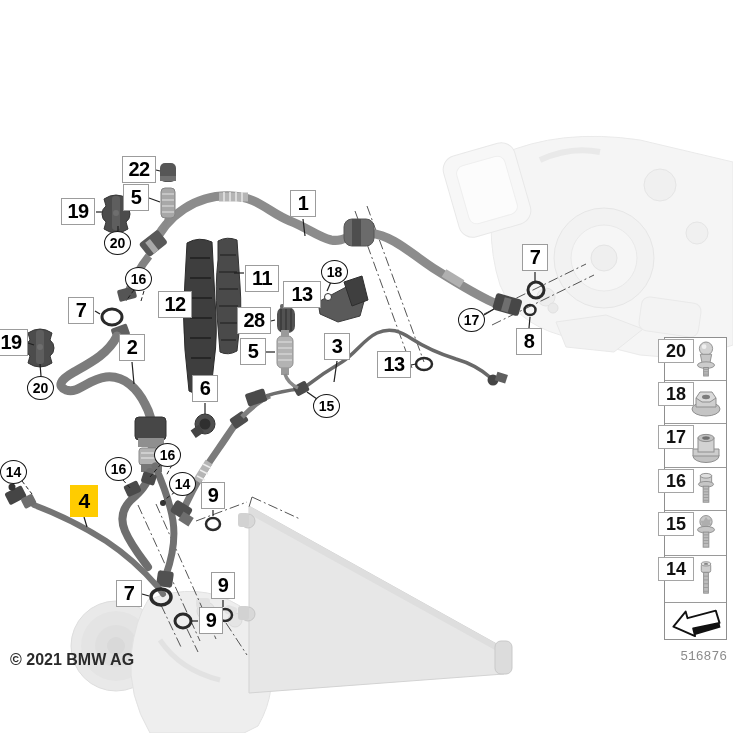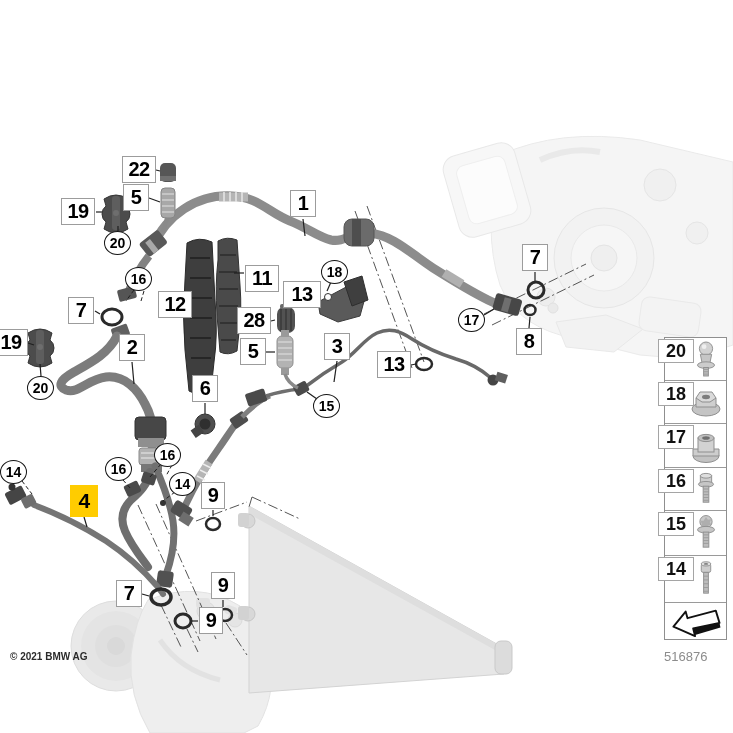--- a/index.html
+++ b/index.html
@@ -16,24 +16,24 @@
   .sidebar{position:absolute;left:664px;top:337px;width:63px;height:303px;
            border:1px solid #8f8f8f;background:#fff;box-sizing:border-box;z-index:6;}
   .sb-row{position:relative;box-sizing:border-box;border-bottom:1px solid #9a9a9a;}
   .sb-row:last-child{border-bottom:none;}
   .sb-num{position:absolute;left:-7px;top:1px;width:36px;height:24px;background:#fff;
           border:1px solid #a5a5a5;box-sizing:border-box;display:flex;align-items:center;
           justify-content:center;font-weight:bold;font-size:18px;color:#111;z-index:2;}
   .sb-icon{position:absolute;right:0;top:0;bottom:0;width:40px;display:flex;
            align-items:center;justify-content:center;}
   .sb-arrow{display:flex;align-items:center;justify-content:center;height:36px;}
-  .copyright{position:absolute;left:10px;top:651px;font-size:10px;font-weight:bold;
+  .copyright{position:absolute;left:10px;top:651px;font-size:16px;font-weight:bold;
              color:#2b2b2b;z-index:6;}
-  .diagram-id{position:absolute;left:664px;top:649px;width:63px;text-align:left;
-              font-size:13px;color:#8c8c8c;z-index:6;}
+  .diagram-id{position:absolute;left:664px;top:649px;width:63px;text-align:right;
+              font-size:13px;color:#8c8c8c;z-index:6;font-family:Liberation Mono, monospace;}
 </style>
 </head>
 <body>
 
 <div class="stage">
 
   <svg class="art" viewBox="0 0 733 733">
 
     <g opacity="0.55">
       <path d="M500,155 Q560,128 640,140 L733,162 L733,345 Q690,362 640,355 L560,335 Q515,322 500,285 Q482,230 500,155 Z" fill="#eeeeee" stroke="#d9d9d9"></path>

